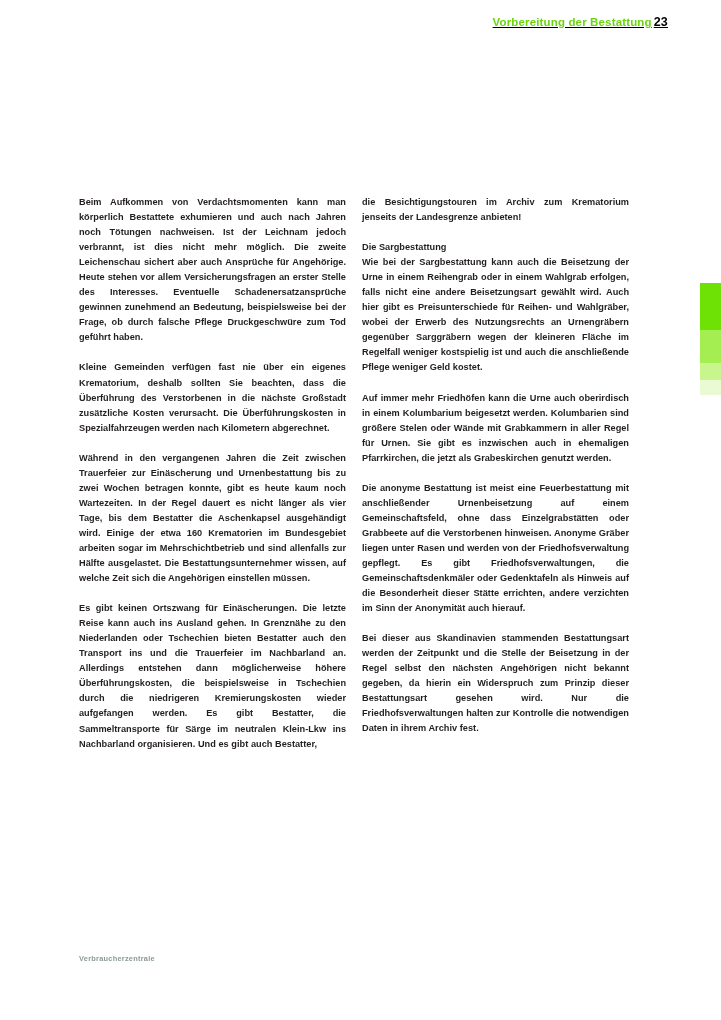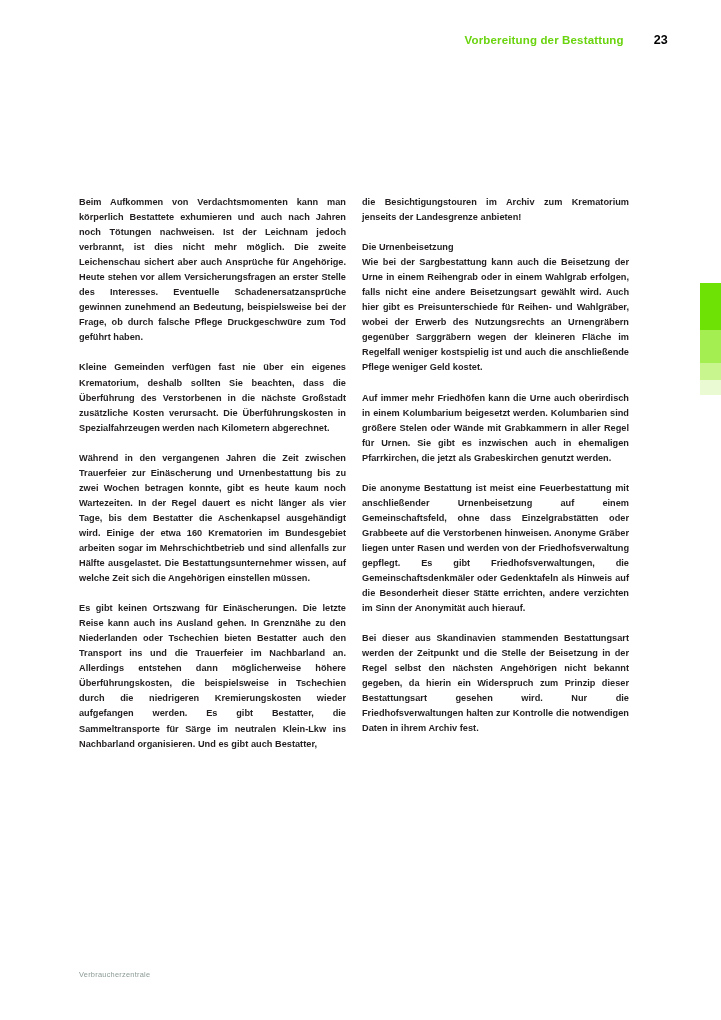--- a/index.html
+++ b/index.html
@@ -14,26 +14,27 @@
     position: relative;
     width: 721px;
     height: 1020px;
     background: #ffffff;
     overflow: hidden;
   }
 
   
   .running-head {
     position: absolute;
-    top: 33px;
+    top: 15px;
     right: 53px;
     display: flex;
     align-items: baseline;
-    gap: 30px;
+    gap: 2px;
     white-space: nowrap;
+    text-decoration: underline;
   }
   .running-head .chapter {
     font-size: 11.5px;
     font-weight: bold;
     color: #6ad40f;
     letter-spacing: 0.15px;
   }
   .running-head .folio {
     font-size: 12.5px;
     font-weight: bold;
@@ -99,25 +100,25 @@
     font-weight: bold;
   }
   .spacer-block {
     margin-bottom: 15px;
   }
 
   
   .footer {
     position: absolute;
     left: 79px;
-    bottom: 41px;
+    bottom: 57px;
     font-size: 7.4px;
     color: #8b9a94;
     letter-spacing: 0.25px;
-    font-weight: normal;
+    font-weight: bold;
   }
 </style>
 </head>
 <body>
 
 <div class="page">
 
   <div class="running-head">
     <span class="chapter" style="color: rgb(106, 212, 15);">Vorbereitung der Bestattung</span>
     <span class="folio" style="color: #000000;">23</span>
@@ -141,21 +142,21 @@
 
       <div class="spacer-block">
         <p class="para tight" style="text-align: justify;">Es gibt keinen Ortszwang für Einäscherungen. Die letzte Reise kann auch ins Ausland gehen. In Grenznähe zu den Niederlanden oder Tschechien bieten Bestatter auch den Transport ins und die Trauerfeier im Nachbarland an. Allerdings entstehen dann möglicherweise höhere Überführungskosten, die beispielsweise in Tschechien durch die niedrigeren Kremierungskosten wieder aufgefangen werden. Es gibt Bestatter, die Sammeltransporte für Särge im neutralen Klein-Lkw ins Nachbarland organisieren. Und es gibt auch Bestatter,</p>
       </div>
     </div>
 
     <div class="col">
       <p class="para">die Besichtigungstouren im Archiv zum Krematorium jenseits der Landesgrenze anbieten!</p>
 
       <div class="spacer-block">
-        <p class="subhead">Die Urnenbeisetzung</p>
+        <p class="subhead">Die Sargbestattung</p>
         <p class="para tight" style="text-align: justify;">Wie bei der Sargbestattung kann auch die Beisetzung der Urne in einem Reihengrab oder in einem Wahlgrab erfolgen, falls nicht eine andere Beisetzungsart gewählt wird. Auch hier gibt es Preisunterschiede für Reihen- und Wahlgräber, wobei der Erwerb des Nutzungsrechts an Urnengräbern gegenüber Sarggräbern wegen der kleineren Fläche im Regelfall weniger kostspielig ist und auch die anschließende Pflege weniger Geld kostet.</p>
       </div>
 
       <p class="para">Auf immer mehr Friedhöfen kann die Urne auch oberirdisch in einem Kolumbarium beigesetzt werden. Kolumbarien sind größere Stelen oder Wände mit Grabkammern in aller Regel für Urnen. Sie gibt es inzwischen auch in ehemaligen Pfarrkirchen, die jetzt als Grabeskirchen genutzt werden.</p>
 
       <div class="spacer-block">
         <p class="para tight" style="text-align: justify;">Die anonyme Bestattung ist meist eine Feuerbestattung mit anschließender Urnenbeisetzung auf einem Gemeinschaftsfeld, ohne dass Einzelgrabstätten oder Grabbeete auf die Verstorbenen hinweisen. Anonyme Gräber liegen unter Rasen und werden von der Friedhofsverwaltung gepflegt. Es gibt Friedhofsverwaltungen, die Gemeinschaftsdenkmäler oder Gedenktafeln als Hinweis auf die Besonderheit dieser Stätte errichten, andere verzichten im Sinn der Anonymität auch hierauf.</p>
       </div>
 
       <p class="para">Bei dieser aus Skandinavien stammenden Bestattungsart werden der Zeitpunkt und die Stelle der Beisetzung in der Regel selbst den nächsten Angehörigen nicht bekannt gegeben, da hierin ein Widerspruch zum Prinzip dieser Bestattungsart gesehen wird. Nur die Friedhofsverwaltungen halten zur Kontrolle die notwendigen Daten in ihrem Archiv fest.</p>

